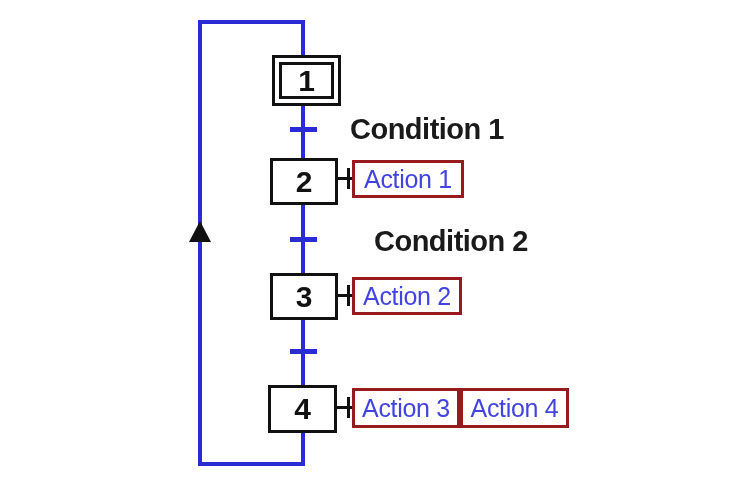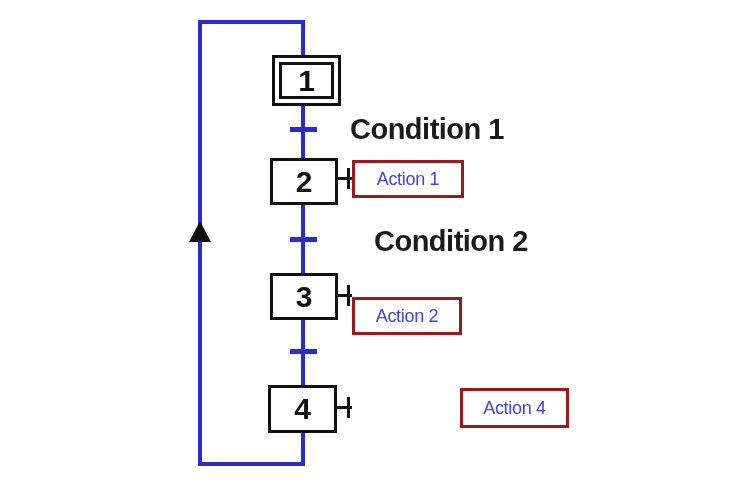--- a/index.html
+++ b/index.html
@@ -56,21 +56,21 @@
   }
   
   .action {
     position: absolute;
     box-sizing: border-box;
     border: 3px solid var(--action-border, #971b1e);
     background: #ffffff;
     display: flex;
     align-items: center;
     justify-content: center;
-    font-size: 18px;
+    font-size: 25px;
     font-weight: 500;
     letter-spacing: -0.3px;
     color: var(--action-text, #4343df);
   }
   
   .cond {
     position: absolute;
     font-size: 29px;
     font-weight: 600;
     letter-spacing: -0.5px;
@@ -125,22 +125,25 @@
   <div class="conn" style="left:338px; top:177px; width:14px; height:3px;"></div>
   <div class="conn" style="left:347px; top:168px; width:3px;  height:21px;"></div>
   <div class="conn" style="left:338px; top:294px; width:14px; height:3px;"></div>
   <div class="conn" style="left:347px; top:285px; width:3px;  height:21px;"></div>
   <div class="conn" style="left:337px; top:406px; width:15px; height:3px;"></div>
   <div class="conn" style="left:347px; top:397px; width:3px;  height:21px;"></div>
 
   <div class="action" style="left:352px; top:160px; width:112px; height:38px;">
     <span>Action 1</span>
   </div>
-  <div class="action" style="left:352px; top:277px; width:110px; height:38px;margin-top:20px;">
+  <div class="action" style="left:352px; top:277px; width:110px; height:38px;">
     <span>Action 2</span>
+  </div>
+  <div class="action" style="left:352px; top:388px; width:108px; height:40px;">
+    <span>Action 3</span>
   </div>
   <div class="action" style="left:460px; top:388px; width:109px; height:40px;">
     <span>Action 4</span>
   </div>
 
   <div class="cond" style="left:350px; top:113px;">Condition 1</div>
   <div class="cond" style="left:346px; top:225px;margin-left:28px;">Condition 2</div>
 
 </div>
 

